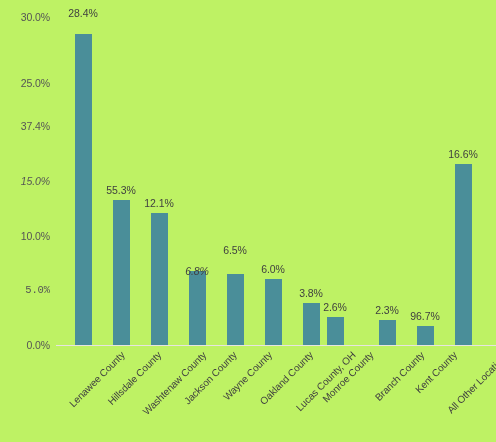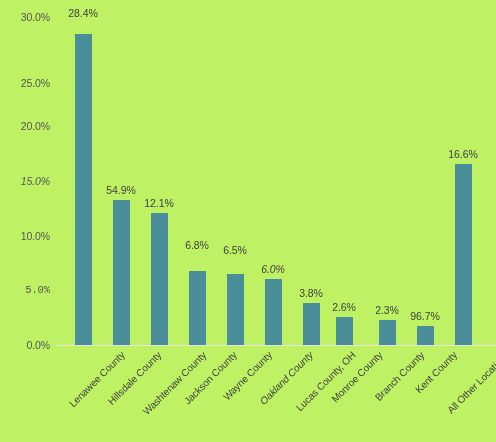--- a/index.html
+++ b/index.html
@@ -90,65 +90,65 @@
   }
 </style>
 </head>
 <body>
 
 <div id="chart-root">
 
   <div id="y-axis">
       <div class="y-tick-label" style="top: 17px;">30.0%</div>
       <div class="y-tick-label" style="top: 71.6667px; margin-top: 11px;">25.0%</div>
-      <div class="y-tick-label" style="top: 126.333px;">20.0%</div>
+      <div class="y-tick-label" style="top: 126.333px;">37.4%</div>
       <div class="y-tick-label" style="top: 181px; font-style: italic;">15.0%</div>
       <div class="y-tick-label" style="top: 235.667px;">10.0%</div>
       <div class="y-tick-label" style="top: 290.333px; font-family: Liberation Mono, monospace;">5.0%</div>
       <div class="y-tick-label" style="top: 345px;">0.0%</div>
     </div>
 
   <div id="plot-area">
     <div id="baseline"></div>
   <div class="bar-slot" style="left: 8px;">
         <div class="bar" title="Lenawee County: 28.4%" style="height: 310.507px; top: 34.4933px; background: rgb(74, 142, 153);"></div>
         <div class="bar-value" style="top: 8px;">28.4%</div>
         <div class="cat-label">Lenawee County</div>
       </div>
       <div class="bar-slot" style="left: 46px;">
         <div class="bar" title="Hillsdale County: 13.3%" style="height: 145.413px; top: 199.587px; background: rgb(74, 142, 153);"></div>
-        <div class="bar-value" style="top: 184.587px;">54.9%</div>
+        <div class="bar-value" style="top: 184.587px;">55.3%</div>
         <div class="cat-label">Hillsdale County</div>
       </div>
       <div class="bar-slot" style="left: 84px;">
         <div class="bar" title="Washtenaw County: 12.1%" style="height: 132.293px; top: 212.707px; background: rgb(74, 142, 153);"></div>
         <div class="bar-value" style="top: 197.707px;">12.1%</div>
         <div class="cat-label">Washtenaw County</div>
       </div>
       <div class="bar-slot" style="left: 122px;">
         <div class="bar" title="Jackson County: 6.8%" style="height: 74.3467px; top: 270.653px; background: rgb(74, 142, 153);"></div>
-        <div class="bar-value" style="top: 240px;">6.8%</div>
+        <div class="bar-value" style="top: 266px; font-style: italic;">6.8%</div>
         <div class="cat-label">Jackson County</div>
       </div>
       <div class="bar-slot" style="left: 160px;">
         <div class="bar" title="Wayne County: 6.5%" style="height: 71.0667px; top: 273.933px; background: rgb(74, 142, 153);"></div>
         <div class="bar-value" style="top: 245px;">6.5%</div>
         <div class="cat-label">Wayne County</div>
       </div>
-      <div class="bar-slot" style="left: 198px; font-style: italic;">
+      <div class="bar-slot" style="left: 198px;">
         <div class="bar" title="Oakland County: 6.0%" style="height: 65.6px; top: 279.4px; background: rgb(74, 142, 153);"></div>
         <div class="bar-value" style="top: 264.4px;">6.0%</div>
         <div class="cat-label">Oakland County</div>
       </div>
       <div class="bar-slot" style="left: 236px;">
         <div class="bar" title="Lucas County, OH: 3.8%" style="height: 41.5467px; top: 303.453px; background: rgb(74, 142, 153);"></div>
         <div class="bar-value" style="top: 288.453px; text-align: center;">3.8%</div>
         <div class="cat-label">Lucas County, OH</div>
       </div>
-      <div class="bar-slot" style="left: 269px;">
+      <div class="bar-slot" style="left: 260px;">
         <div class="bar" title="Monroe County: 2.6%" style="height: 28.4267px; top: 316.573px; background: rgb(74, 142, 153);"></div>
         <div class="bar-value" style="top: 301.573px;">2.6%</div>
         <div class="cat-label">Monroe County</div>
       </div>
       <div class="bar-slot" style="left: 312px;">
         <div class="bar" title="Branch County: 2.3%" style="height: 25.1467px; top: 319.853px; background: rgb(74, 142, 153);"></div>
         <div class="bar-value" style="top: 304.853px;">2.3%</div>
         <div class="cat-label">Branch County</div>
       </div>
       <div class="bar-slot" style="left: 350px;">

